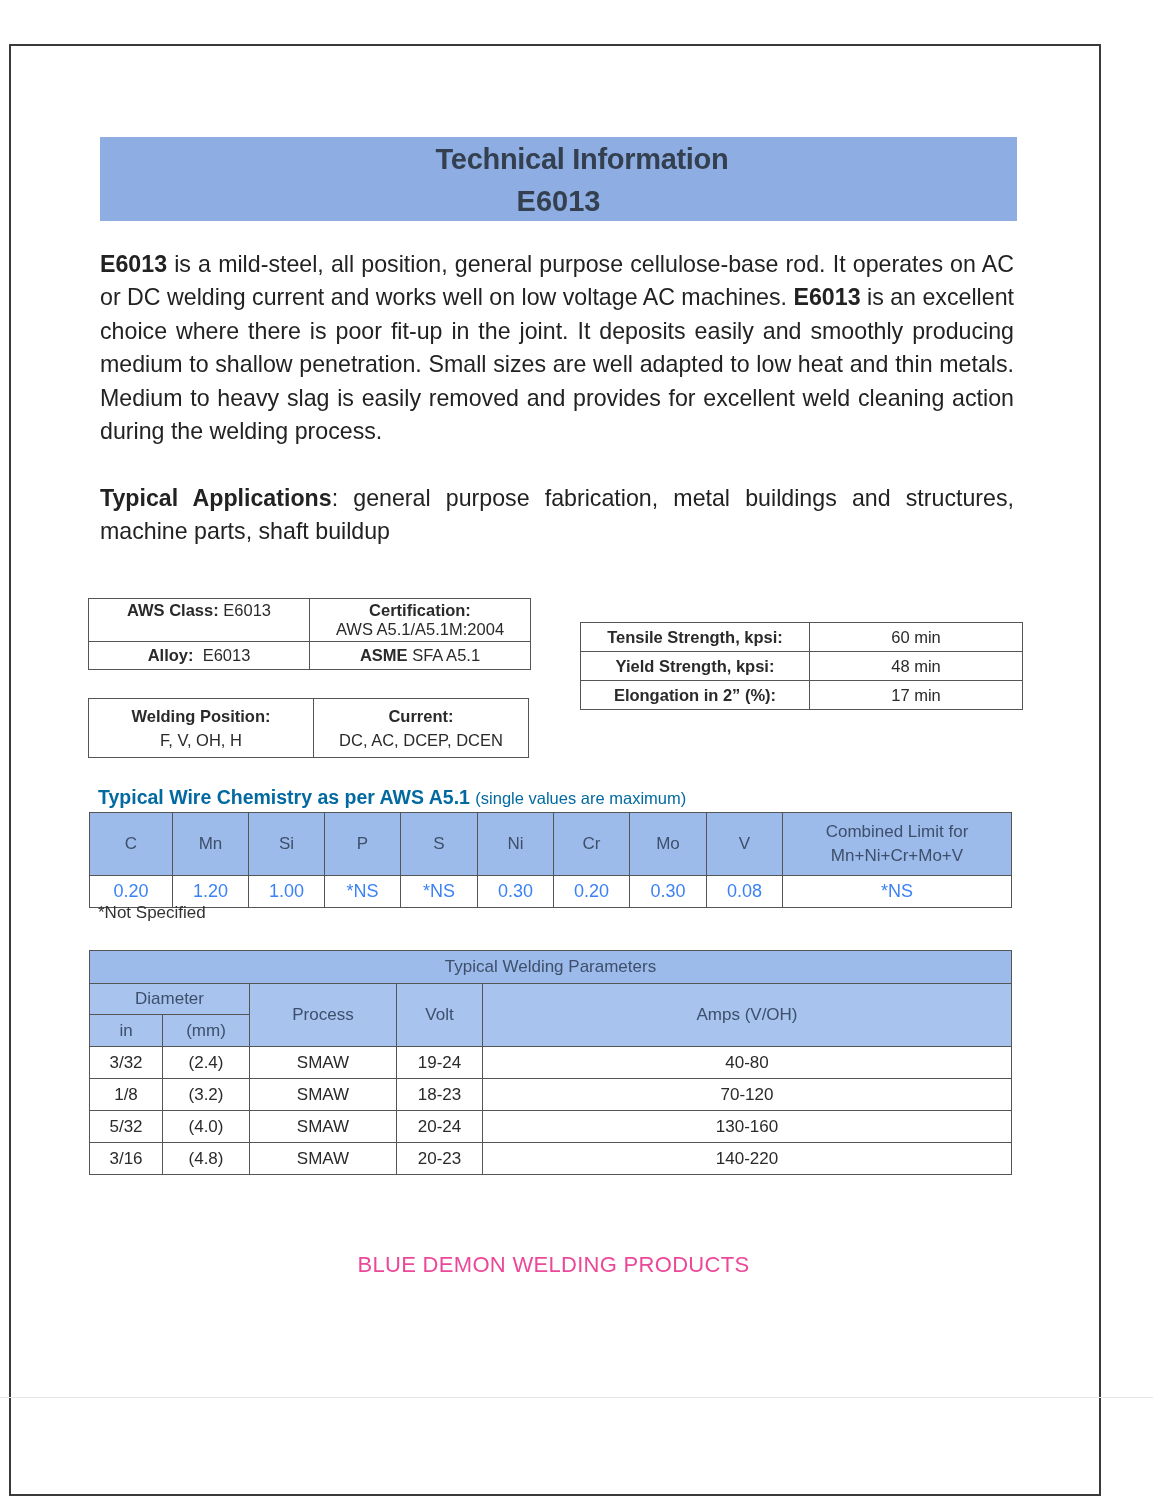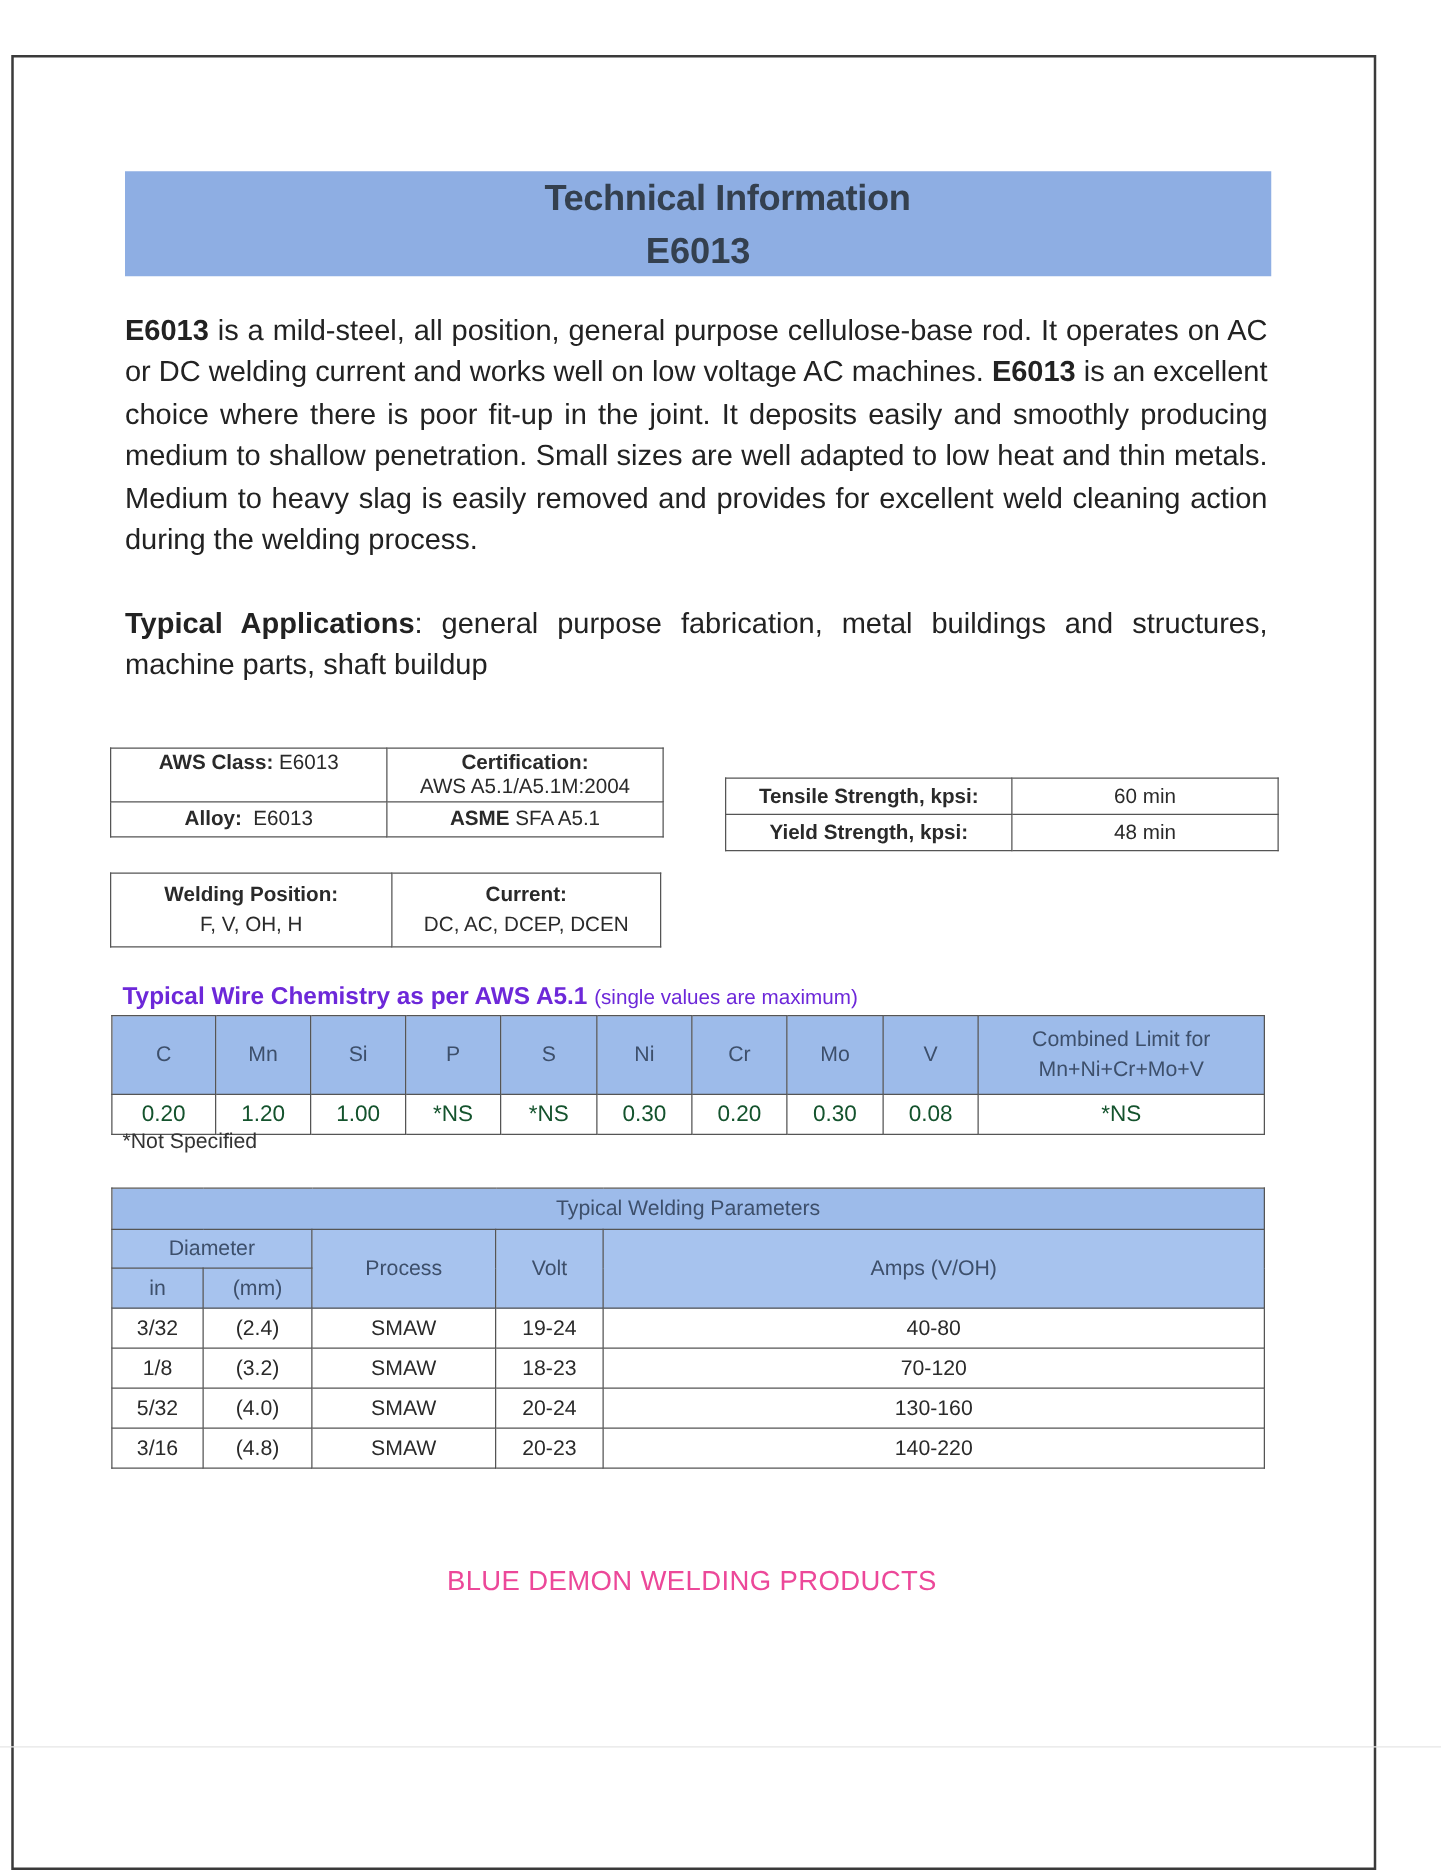--- a/index.html
+++ b/index.html
@@ -19,25 +19,25 @@
   .apps { top: 482px; }
   table { border-collapse: collapse; position: absolute; font-size: 16.5px; color: #2a2a2a; }
   td, th { border: 1.5px solid #555; text-align: center; padding: 2px; font-weight: normal; }
   .b { font-weight: bold; }
   .t-class { left: 88px; top: 598px; width: 443px; }
   .t-class td { height: 23px; }
   .t-pos { left: 88px; top: 698px; width: 441px; border-radius: 16px; }
   .t-pos td { height: 54px; line-height: 24px; }
   .t-mech { left: 580px; top: 622px; width: 443px; }
   .t-mech td { height: 24px; }
-  .chem-title { position: absolute; left: 98px; top: 786px; font-size: 19.5px; color: #6d28d9; }
+  .chem-title { position: absolute; left: 98px; top: 786px; font-size: 19.5px; color: #0369a1; }
   .chem-title .sm { font-size: 16.5px; font-weight: normal; }
   .t-chem { left: 89px; top: 812px; width: 923px; font-size: 18px; }
   .t-chem th { background: #9dbbea; color: #3d4f6b; height: 58px; font-size: 17px; line-height: 24px; }
-  .t-chem td { height: 27px; color: #14532d; margin-top: 40px; }
+  .t-chem td { height: 27px; color: #3b82f6; margin-top: 40px; }
   .ns-note { position: absolute; left: 98px; top: 903px; font-size: 17px; color: #333; }
   .t-weld { left: 89px; top: 950px; width: 923px; font-size: 17px; }
   .t-weld .hdr { background: #a7c3ee; color: #3d4f6b; }
   .t-weld td { height: 27px; color: #2a2a2a; }
   .t-weld .title-row td { height: 28px; background: #9dbbea; color: #3d4f6b; }
   .footer { position: absolute; left: 0; width: 1107px; top: 1252px; text-align: center;
             font-size: 22px; color: #ec4899; letter-spacing: 0.3px; }
 </style>
 </head>
 <body>
@@ -87,20 +87,24 @@
 
 <table class="t-mech">
   <tbody>
       <tr>
         <td class="b" style="width:224px">Tensile Strength, kpsi:</td>
         <td>60 min</td>
       </tr>
   <tr>
         <td class="b">Yield Strength, kpsi:</td>
         <td>48 min</td>
+      </tr>
+  <tr>
+        <td class="b">Elongation in 2” (%):</td>
+        <td>17 min</td>
       </tr>
 </tbody>
   </table>
 
 <div class="chem-title"><b>Typical Wire Chemistry as per AWS A5.1</b> <span class="sm">(single values are maximum)</span></div>
 
 <table class="t-chem">
   <tbody>
       <tr>
     <th style="width:78px">C</th>

